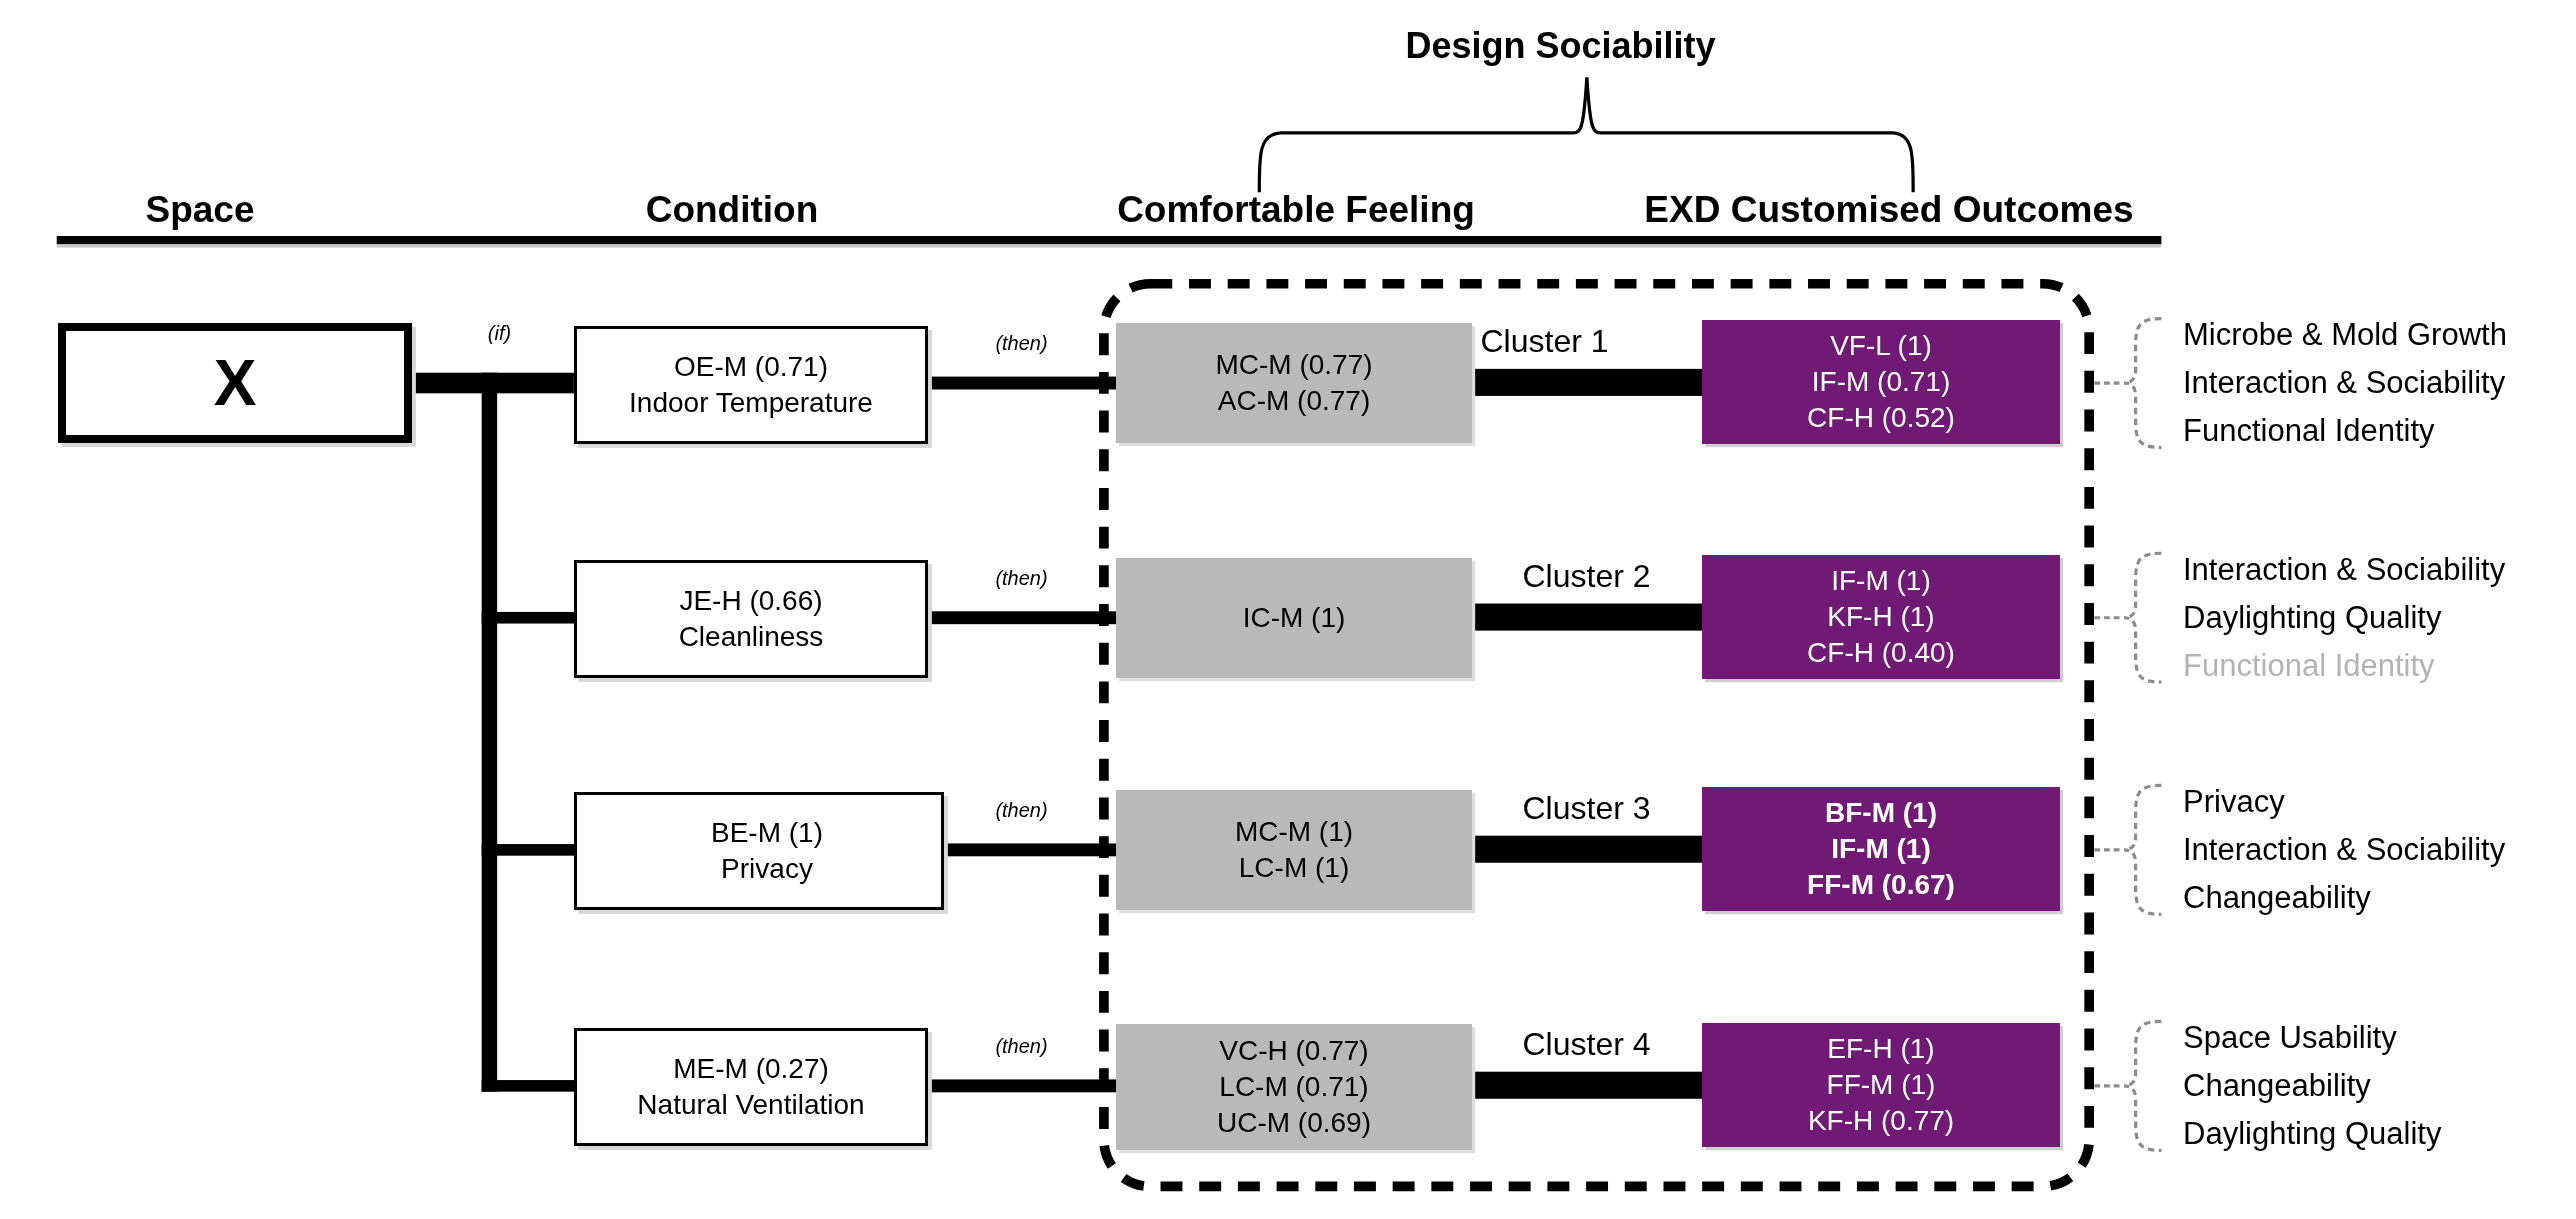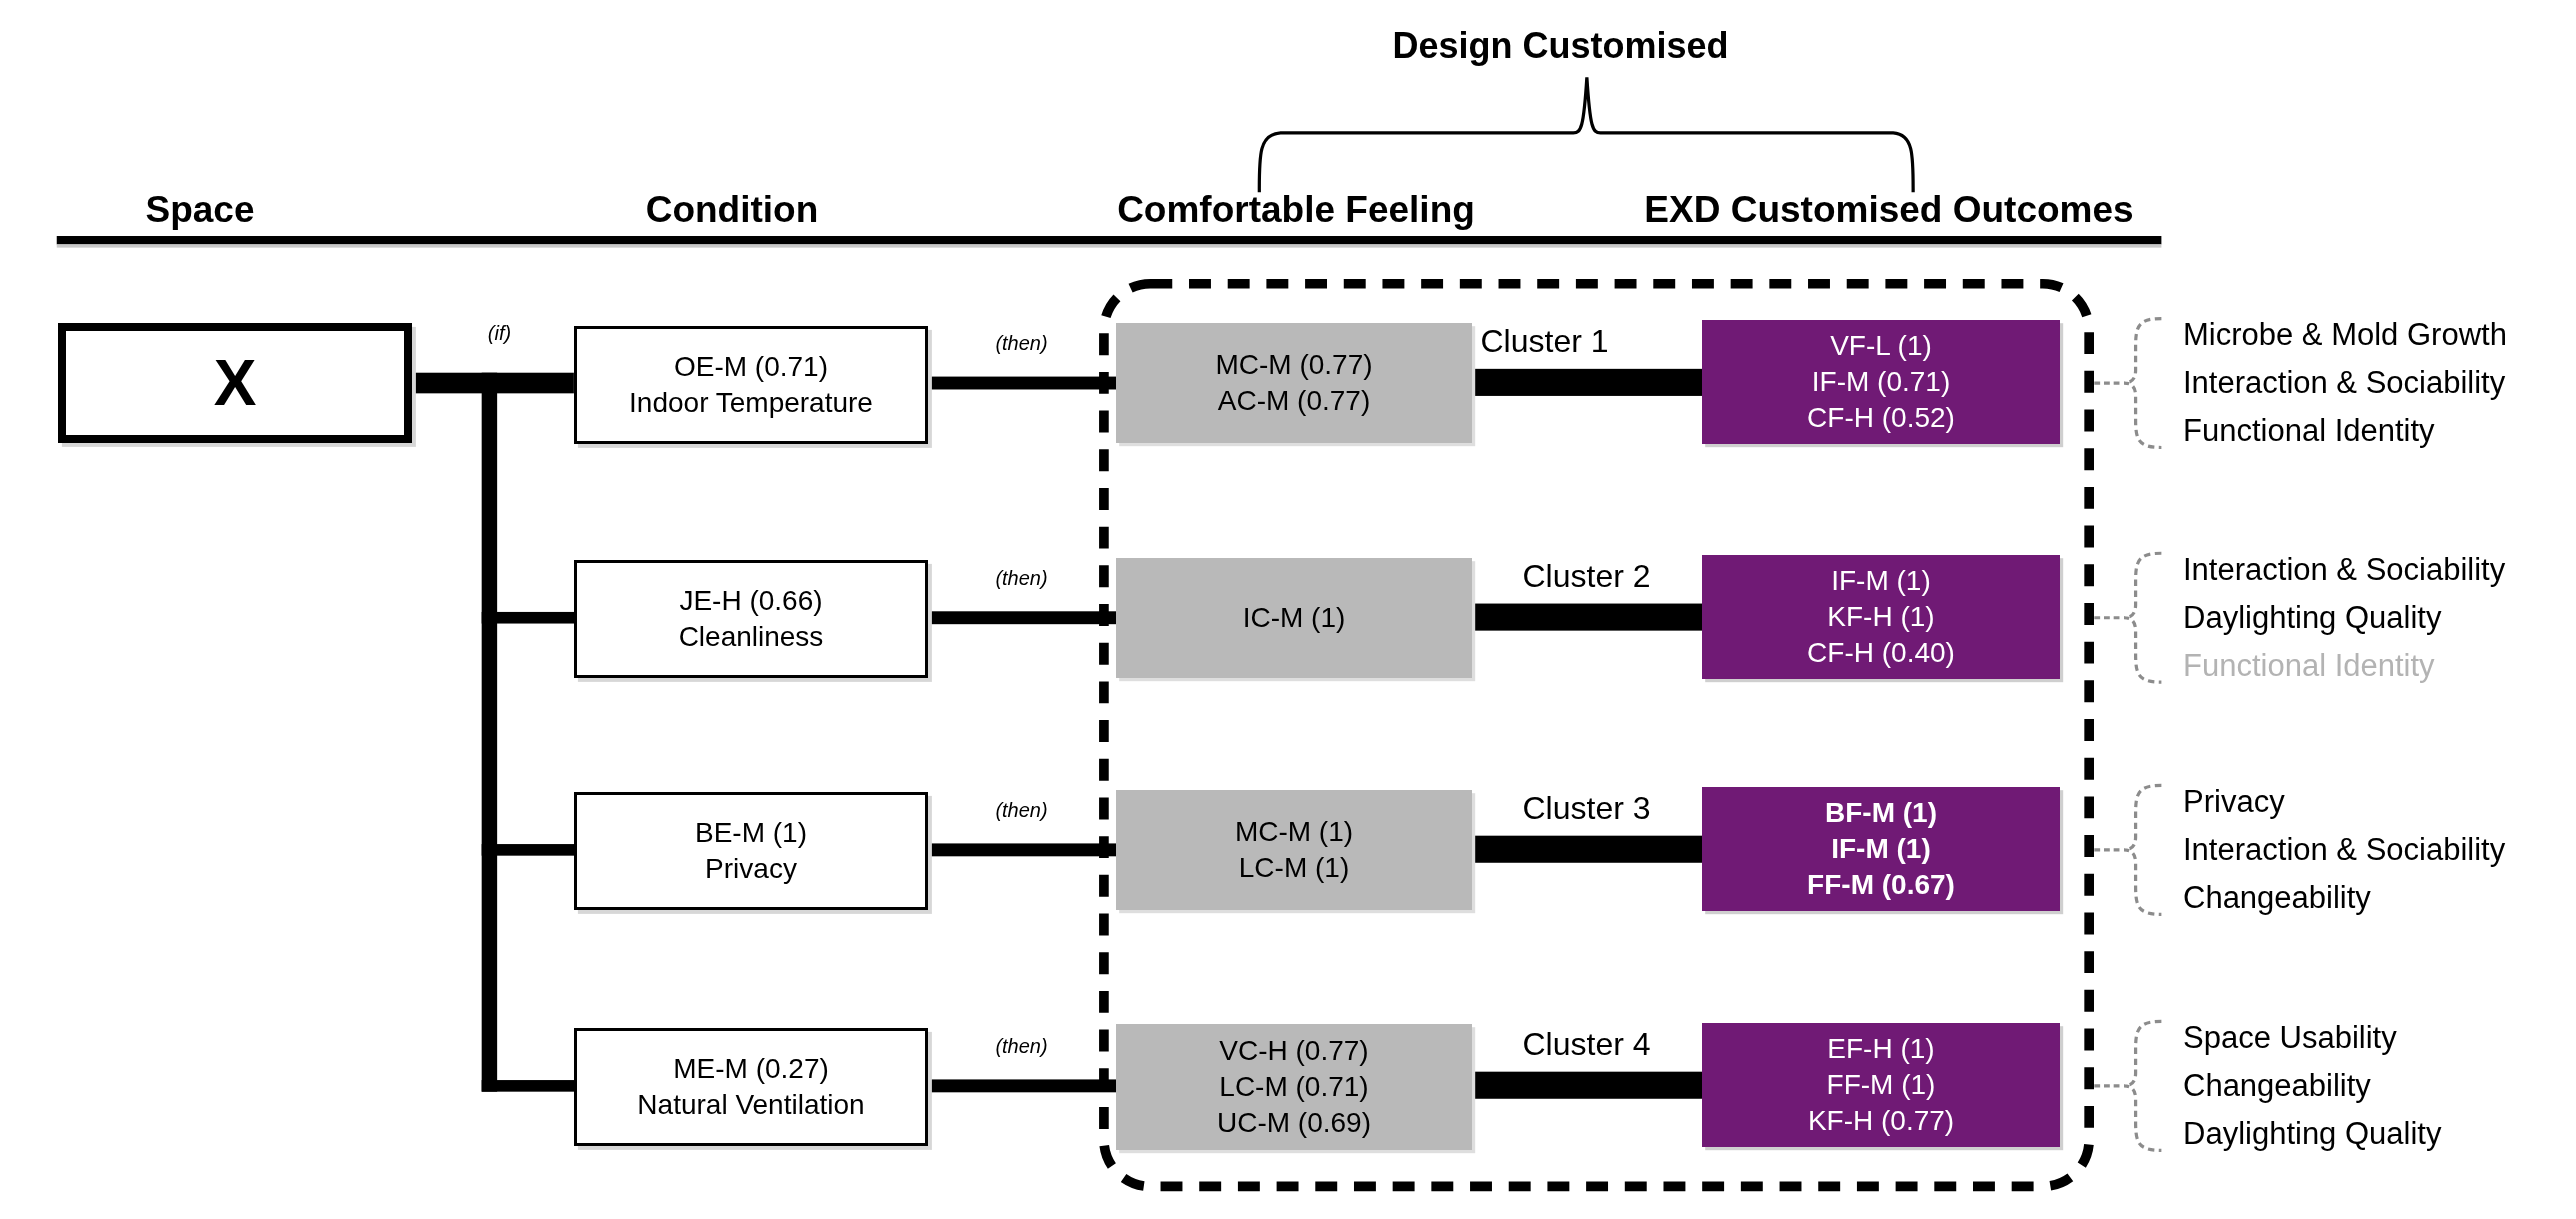--- a/index.html
+++ b/index.html
@@ -112,21 +112,21 @@
       <path d="M 3352 858 C 3316 858 3312 870 3312 902 L 3312 938 Q 3312 958 3294 958 Q 3312 958 3312 978 L 3312 1014 C 3312 1046 3316 1058 3352 1058" stroke-width="5" stroke-dasharray="10 7"></path>
 
       <line x1="3248" y1="1318" x2="3290" y2="1318" stroke-width="5" stroke-dasharray="9 6"></line>
       <path d="M 3352 1218 C 3316 1218 3312 1230 3312 1262 L 3312 1298 Q 3312 1318 3294 1318 Q 3312 1318 3312 1338 L 3312 1374 C 3312 1406 3316 1418 3352 1418" stroke-width="5" stroke-dasharray="10 7"></path>
 
       <line x1="3248" y1="1684" x2="3290" y2="1684" stroke-width="5" stroke-dasharray="9 6"></line>
       <path d="M 3352 1584 C 3316 1584 3312 1596 3312 1628 L 3312 1664 Q 3312 1684 3294 1684 Q 3312 1684 3312 1704 L 3312 1740 C 3312 1772 3316 1784 3352 1784" stroke-width="5" stroke-dasharray="10 7"></path>
     </g>
   </svg>
 
-  <div class="title" style="left:1367px;top:26px;width:387px;">Design Customised</div>
+  <div class="title" style="left:1367px;top:26px;width:387px;">Design Sociability</div>
 
   <div class="hdr" style="left:71px;top:188px;width:258px;">Space</div>
   <div class="hdr" style="left:603px;top:188px;width:258px;">Condition</div>
   <div class="hdr" style="left:1096px;top:188px;width:400px;">Comfortable Feeling</div>
   <div class="hdr" style="left:1618px;top:188px;width:542px;">EXD Customised Outcomes</div>
 
   <div class="box rootbox">
     <span>X</span>
   </div>
   <div class="ifthen" style="left:451px;top:322px;width:97px;">(if)</div>
@@ -165,21 +165,21 @@
     <span>IF-M (1)</span>
     <span>KF-H (1)</span>
     <span>CF-H (0.40)</span>
   </div>
   <div class="rlabels" style="top:546px;">
     <div>Interaction &amp; Sociability</div>
     <div>Daylighting Quality</div>
     <div class="muted">Functional Identity</div>
   </div>
 
-  <div class="box condbox" style="top:792px;">
+  <div class="box condbox" style="top:792px;padding-left:16px;">
     <span>BE-M (1)</span>
     <span>Privacy</span>
   </div>
   <div class="ifthen" style="left:941px;top:799px;width:161px;">(then)</div>
   <div class="box graybox" style="top:790px;">
     <span>MC-M (1)</span>
     <span>LC-M (1)</span>
   </div>
   <div class="cluster" style="left:1490px;top:791px;">Cluster 3</div>
   <div class="box blackbox" style="top:787px;font-weight:bold;">

